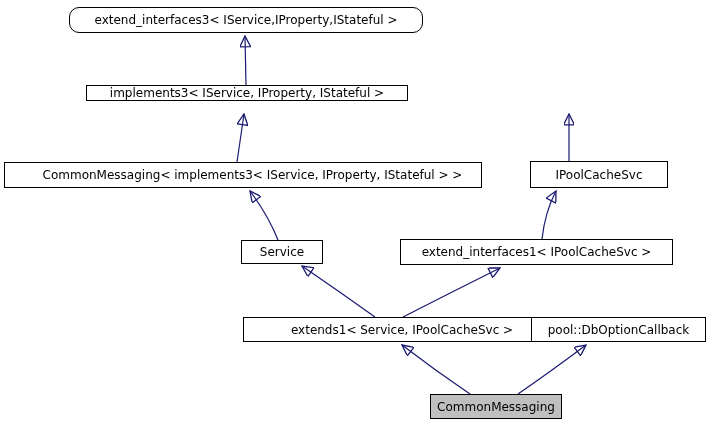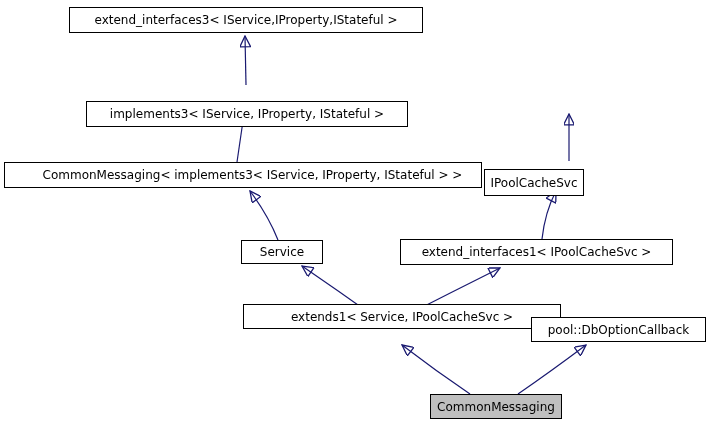--- a/index.html
+++ b/index.html
@@ -29,28 +29,28 @@
     font-size:12px;
     line-height:1;
     white-space:nowrap;
     display:flex;
     align-items:center;
     justify-content:center;
     overflow:hidden;
   }
   .node.selected{background:var(--selected-fill);}
   
-  #n-ei3 {left:69px;  top:7px;   width:354px; height:26px;}
-  #n-impl3{left:86px; top:85px;  width:322px; height:26px;margin-top:16px;}
+  #n-ei3 {left:69px;  top:7px;   width:354px; height:26px;border-radius:10px;}
+  #n-impl3{left:86px; top:85px;  width:322px; height:16px;}
   #n-cm  {left:4px;   top:162px; width:478px; height:26px;padding-left:19px;}
   #n-iint{left:527px; top:84px;  width:84px;  height:27px;}
-  #n-ipcs{left:484px; top:161px; width:100px; height:27px;margin-top:8px;}
+  #n-ipcs{left:530px; top:161px; width:138px; height:27px;}
   #n-ei1 {left:400px; top:239px; width:273px; height:26px;}
   #n-svc {left:241px; top:240px; width:82px;  height:24px;}
-  #n-ext1{left:243px; top:304px; width:318px; height:25px;}
+  #n-ext1{left:243px; top:317px; width:318px; height:25px;}
   #n-dbo {left:531px; top:317px; width:175px; height:25px;}
   #n-pdcs{left:430px; top:394px; width:132px; height:25px;}
 </style>
 </head>
 <body>
 
 <div class="canvas">
 
   <svg class="edges" width="712" height="427" viewBox="0 0 712 427" xmlns="http://www.w3.org/2000/svg">
     <defs>

